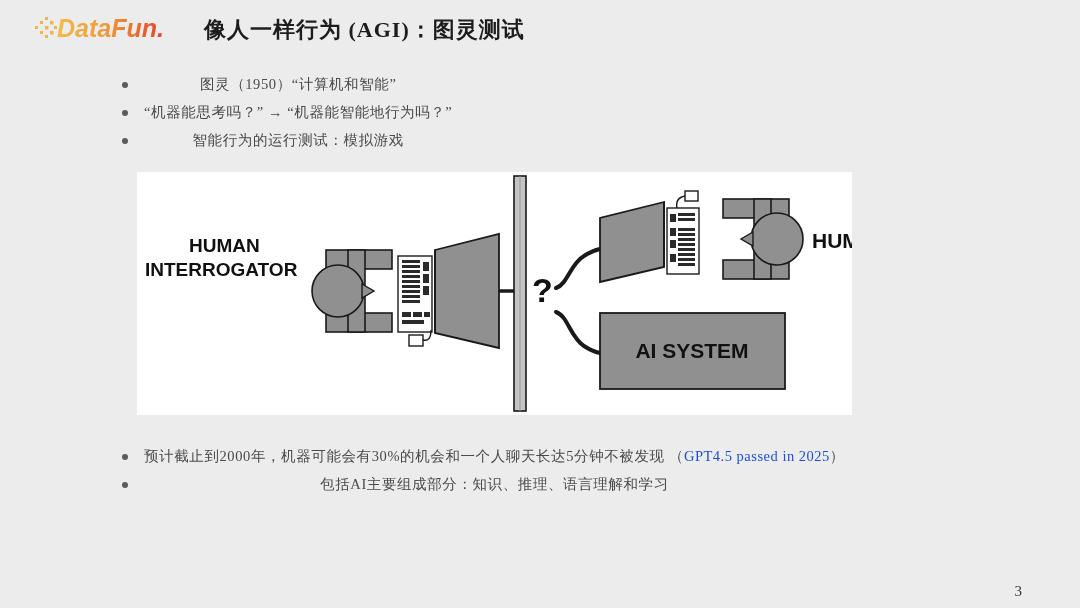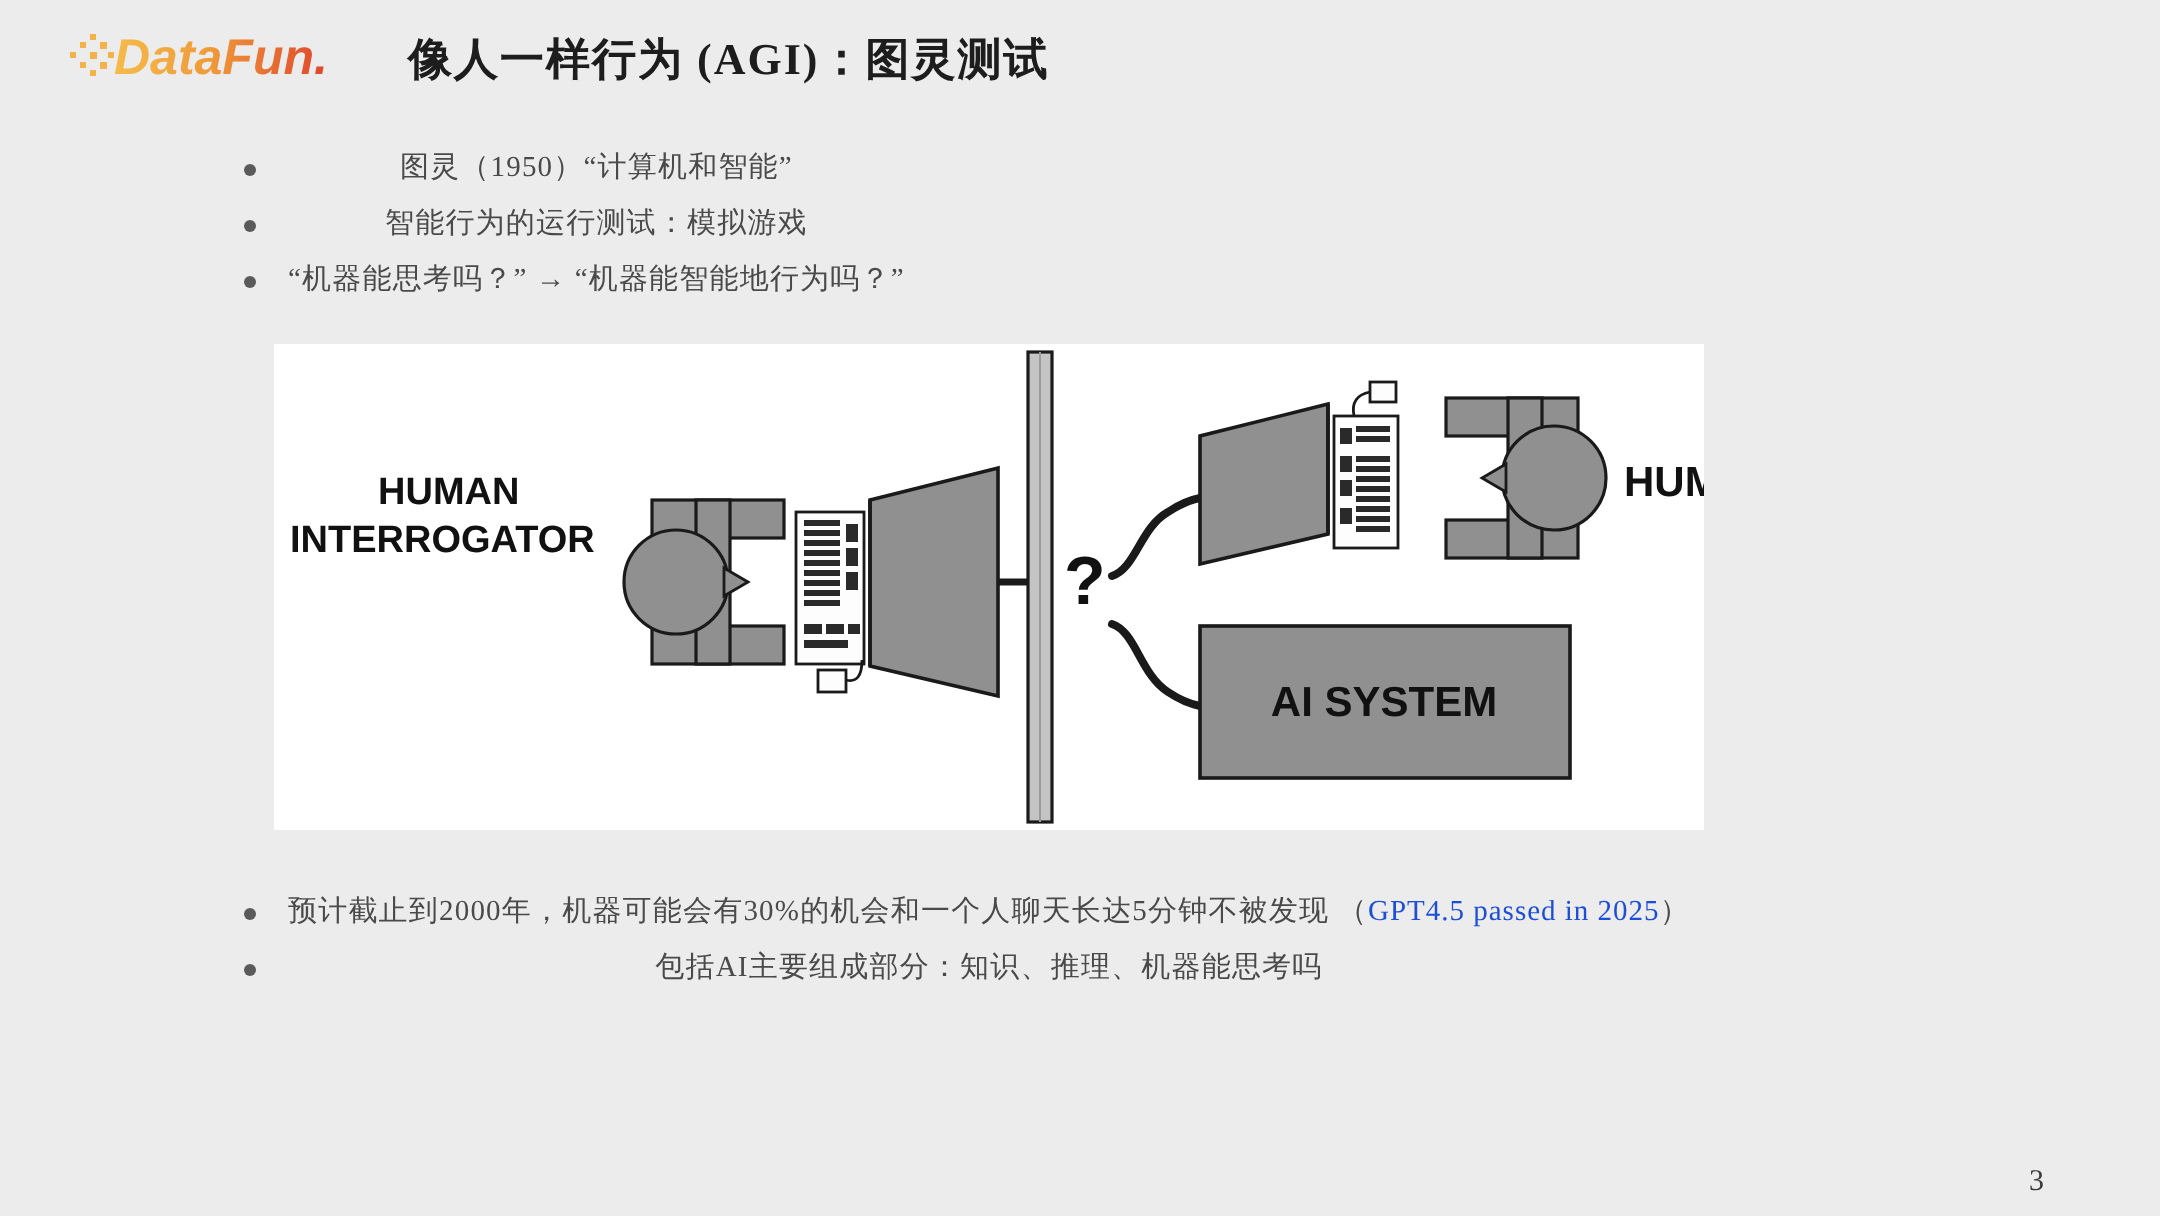--- a/index.html
+++ b/index.html
@@ -128,22 +128,22 @@
 
       <text x="24" y="25" font-family="'Liberation Sans','DejaVu Sans',sans-serif" font-size="25" font-weight="700" font-style="italic" fill="url(#lg)">DataFun.</text>
     </svg>
   </div>
 
   <div id="page-title">像人一样行为 (AGI)：图灵测试</div>
 </div>
 
 <ul class="bullet-list" id="top-bullets">
   <li class="bullet-item">图灵（1950）“计算机和智能”</li>
+  <li class="bullet-item">“机器能思考吗？” → “机器能智能地行为吗？”</li>
   <li class="bullet-item">智能行为的运行测试：模拟游戏</li>
-  <li class="bullet-item">“机器能思考吗？” → “机器能智能地行为吗？”</li>
 </ul>
 
 <div id="turing-figure">
   <svg width="715" height="243" viewBox="0 0 715 243" xmlns="http://www.w3.org/2000/svg">
 
     <rect x="0" y="0" width="715" height="243" fill="#ffffff"></rect>
 
     <text x="52" y="80" font-family="'Liberation Sans','DejaVu Sans',sans-serif" font-size="19" font-weight="700" fill="#111">HUMAN</text>
     <text x="8" y="104" font-family="'Liberation Sans','DejaVu Sans',sans-serif" font-size="19" font-weight="700" fill="#111">INTERROGATOR</text>
 
@@ -239,16 +239,16 @@
 
     <rect x="463" y="141" width="185" height="76" fill="#909090" stroke="#1a1a1a" stroke-width="1.8"></rect>
     <text x="555" y="186" text-anchor="middle" font-family="'Liberation Sans','DejaVu Sans',sans-serif" font-size="21" font-weight="700" fill="#111">AI SYSTEM</text>
   </svg>
 </div>
 
 <ul class="bullet-list" id="bottom-bullets">
   <li class="bullet-item">
     <span>预计截止到2000年，机器可能会有30%的机会和一个人聊天长达5分钟不被发现 （</span><span class="hl-red">GPT4.5 passed in 2025</span><span>）</span>
   </li>
-  <li class="bullet-item">包括AI主要组成部分：知识、推理、机器能思考吗</li>
+  <li class="bullet-item">包括AI主要组成部分：知识、推理、语言理解和学习</li>
 </ul>
 
 <div id="page-number">3</div>
 
 </body></html>

